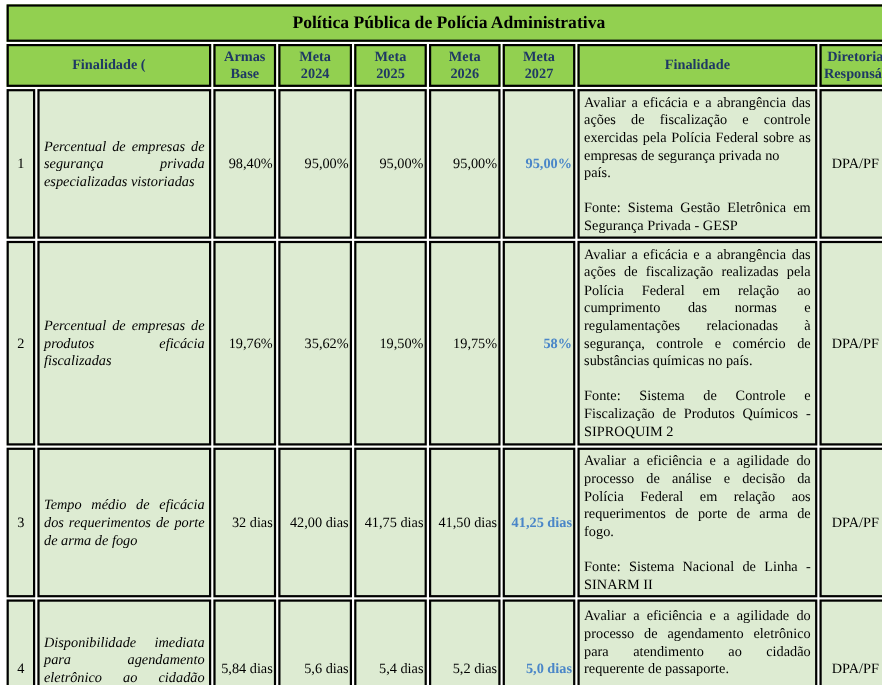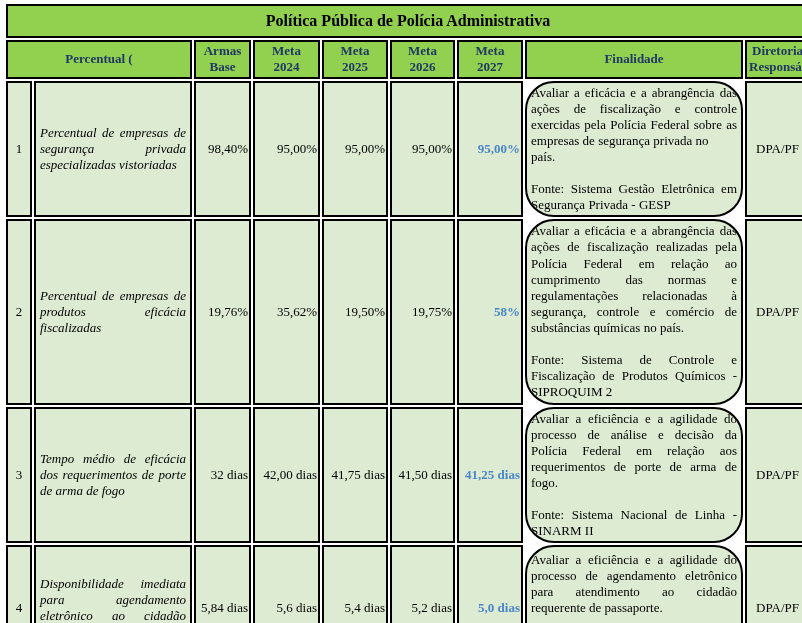--- a/index.html
+++ b/index.html
@@ -50,21 +50,21 @@
     color: #000000;
     font-size: 13px;
     line-height: 1.24;
     vertical-align: middle;
     padding: 2px 4px;
   }
   td.num  { text-align: center; }
   td.ind  { text-align: justify; font-style: italic; }
   td.val  { text-align: right; padding: 2px 1px; }
   td.val.target { color: #4A86C8; font-weight: bold; }
-  td.fin  { text-align: justify; white-space: pre-line; border-radius: 29px; }
+  td.fin  { text-align: justify; white-space: pre-line; }
   td.dir  { text-align: center; }
   tr.r1 { height: 130px; }
   tr.r2 { height: 152px; }
   tr.r3 { height: 124px; }
   tr.r4 { height: 126px; }
 </style>
 </head>
 <body>
 
 <div class="page">
@@ -80,21 +80,21 @@
       <col style="width:218px">
       <col style="width:65px">
     </colgroup>
 
     <tbody>
         <tr>
       <td colspan="9" class="title-cell">Política Pública de Polícia Administrativa</td>
     </tr>
 
     <tr>
-      <th colspan="2" class="head">Percentual (</th>
+      <th colspan="2" class="head">Finalidade (</th>
       <th class="head">Armas
 Base</th>
       <th class="head">Meta
 2024</th>
       <th class="head">Meta
 2025</th>
       <th class="head">Meta
 2026</th>
       <th class="head">Meta
 2027</th>

